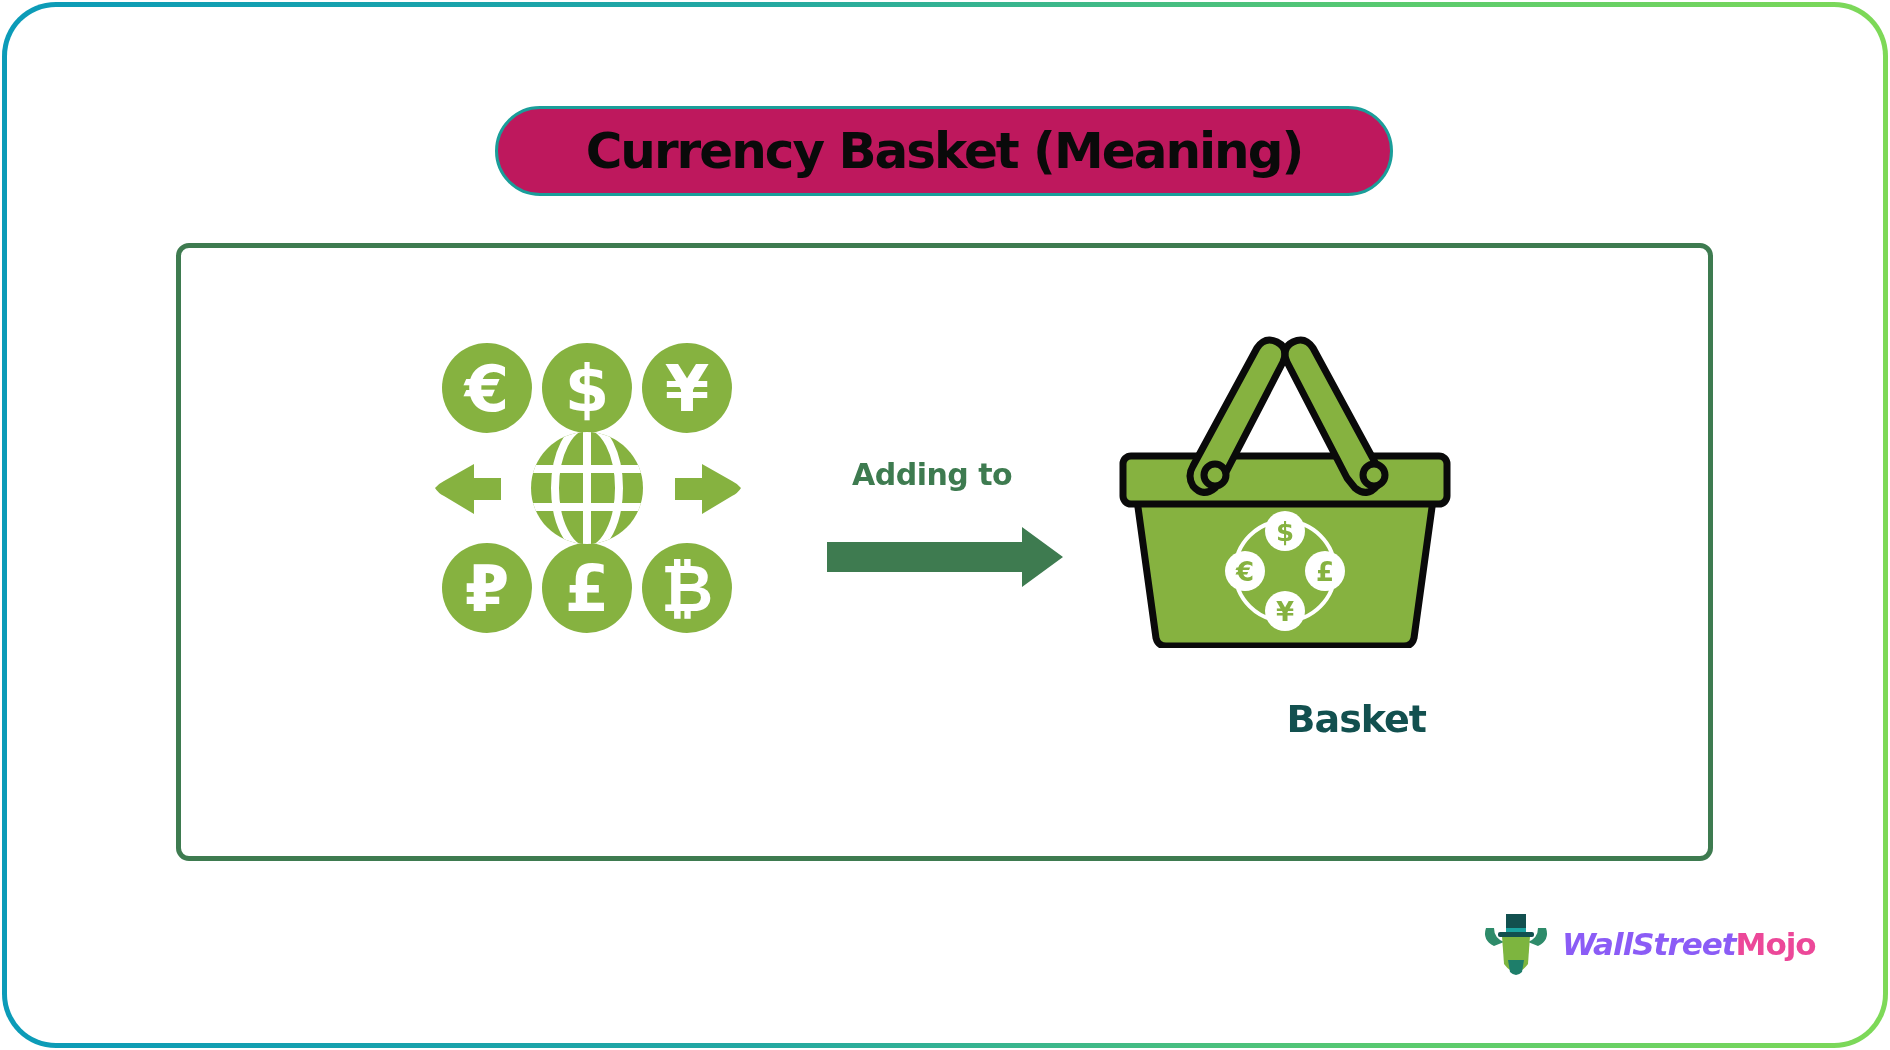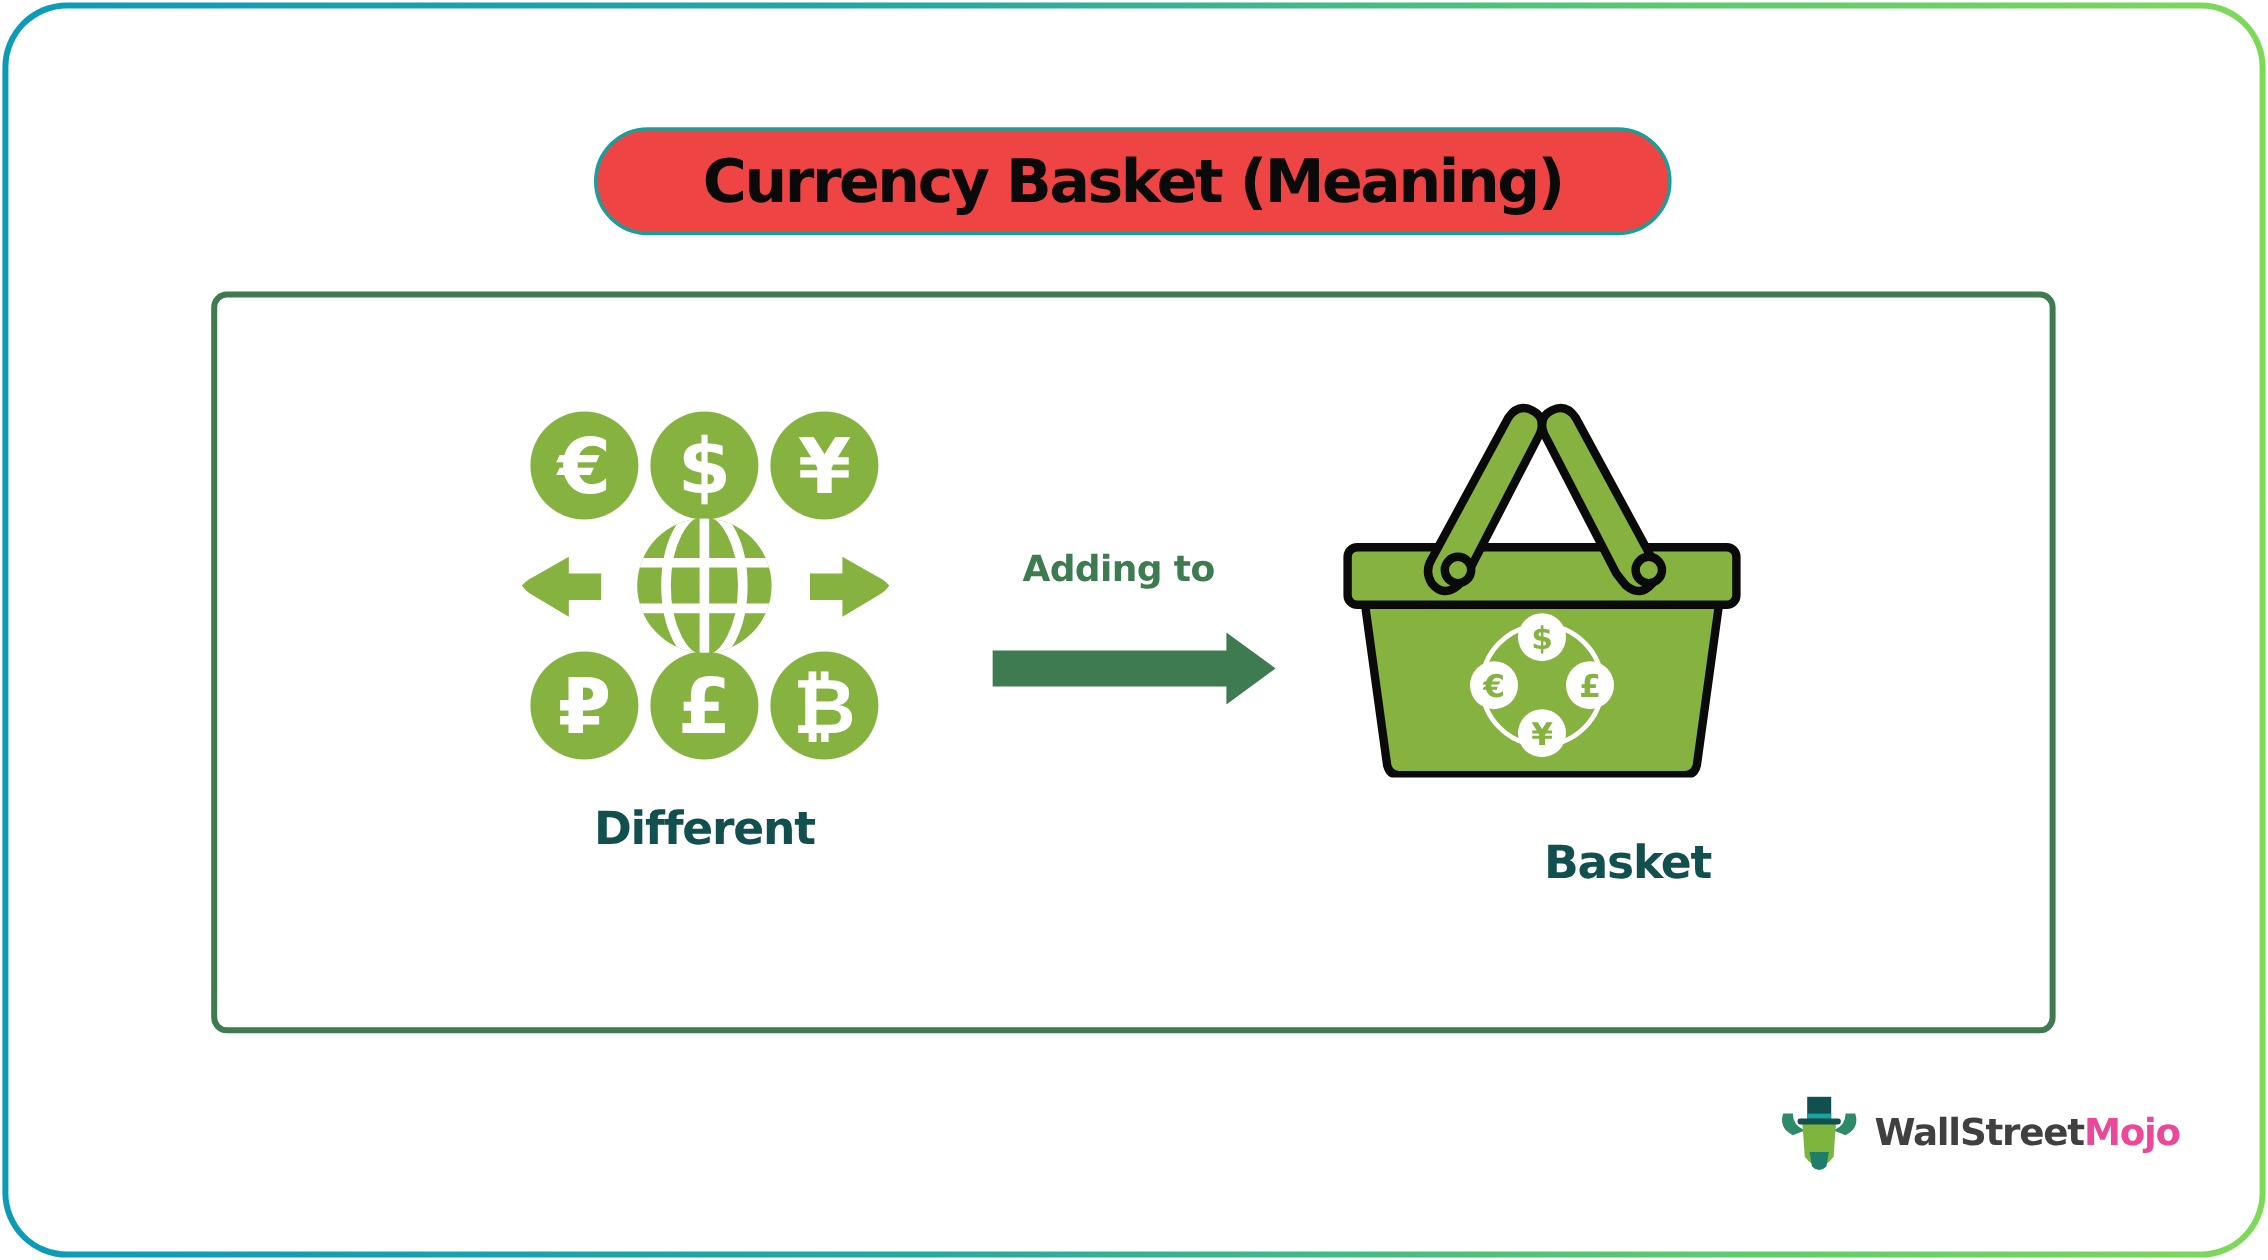--- a/index.html
+++ b/index.html
@@ -7,21 +7,21 @@
   .outer-frame {
     position: absolute; left: 2px; top: 2px; width: 1886px; height: 1046px;
     border-radius: 54px; box-sizing: border-box;
     padding: 5px;
     background: linear-gradient(90deg, #0B9BB8 0%, #23A8A2 40%, #5BCB6E 75%, #7ED957 100%);
   }
   .outer-inner { width: 100%; height: 100%; background: #fff; border-radius: 49px; }
   .title-pill {
     position: absolute; left: 495px; top: 106px; width: 898px; height: 90px;
     box-sizing: border-box; border: 3px solid #1A9E9A; border-radius: 45px;
-    display: flex; align-items: center; justify-content: center; background: #ef4444;
+    display: flex; align-items: center; justify-content: center; background: #be185d;
   }
   .title-text {
     font-family: "DejaVu Sans", sans-serif; font-weight: bold; font-size: 50px;
     color: #0a0a0a; letter-spacing: -2px; white-space: nowrap;
   }
   .inner-box {
     position: absolute; left: 176px; top: 243px; width: 1537px; height: 618px;
     box-sizing: border-box; border: 5px solid #3E7B50; border-radius: 13px;
   }
   .abs { position: absolute; }
@@ -86,21 +86,20 @@
     <text x="57" y="73" font-size="64">€</text>
     <text x="157" y="73" font-size="64">$</text>
     <text x="257" y="73" font-size="64">¥</text>
     <text x="57" y="273" font-size="64">₽</text>
     <text x="157" y="273" font-size="64">£</text>
     <text x="257" y="273" font-size="64">₿</text>
   </g>
 </svg>
 
 <div class="abs label-dark" style="left:447px; top:663px; width:280px;">
-  <div>Different</div>
 </div>
 
 <div class="abs adding-label" style="left:852px; top:457px;">Adding to</div>
 <svg class="abs" style="left:827px; top:527px;" width="236" height="60" viewBox="0 0 236 60">
   <path d="M0 15 L195 15 L195 0 L236 30 L195 60 L195 45 L0 45 Z" fill="#3E7B50"></path>
 </svg>
 
 <svg class="abs" style="left:1115px; top:328px;" width="340" height="320" viewBox="0 0 340 320">
   <g stroke="#0a0a0a" stroke-width="7" stroke-linejoin="round">
 
@@ -136,15 +135,15 @@
   <svg width="72" height="72" viewBox="0 0 72 72">
     <path d="M6 20 Q2 32 14 38 L24 34 Q14 30 14 20 Z" fill="#2E8B6A"></path>
     <path d="M66 20 Q70 32 58 38 L48 34 Q58 30 58 20 Z" fill="#2E8B6A"></path>
     <path d="M22 28 L50 28 L48 56 Q36 72 24 56 Z" fill="#7DB53F"></path>
     <path d="M28 52 L44 52 L42 64 Q36 70 30 64 Z" fill="#1E7E6A"></path>
     <rect x="26" y="6" width="20" height="20" fill="#12504F"></rect>
     <rect x="18" y="24" width="36" height="5" rx="2" fill="#12504F"></rect>
     <rect x="26" y="20" width="20" height="4" fill="#1AA3A0"></rect>
   </svg>
   <span class="logo-text">
-    <span style="color:#404040;">WallStreet</span><span style="color:#ec4899;">Mojo</span>
+    <span style="color:#8b5cf6;font-style:italic;">WallStreet</span><span style="color:#ec4899;">Mojo</span>
   </span>
 </div>
 
 </body></html>

